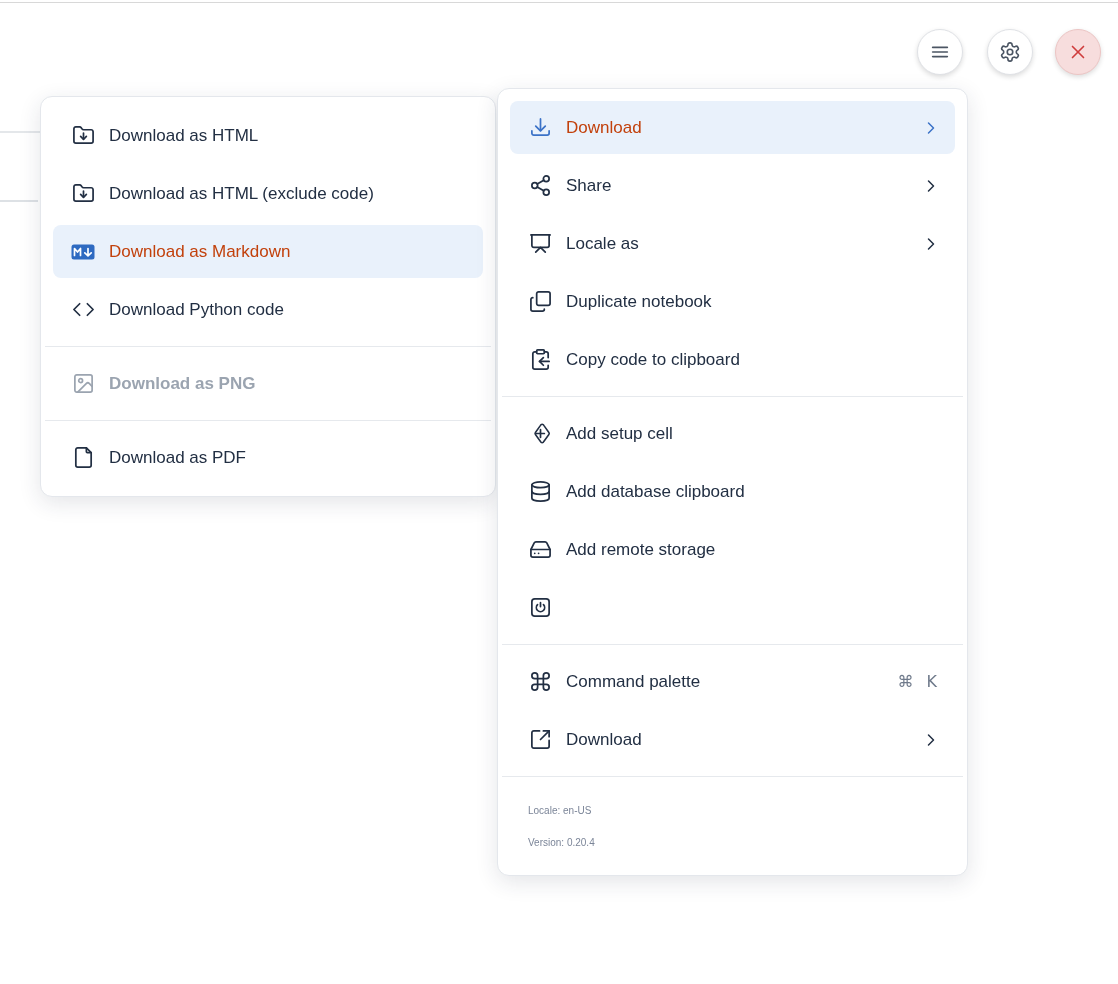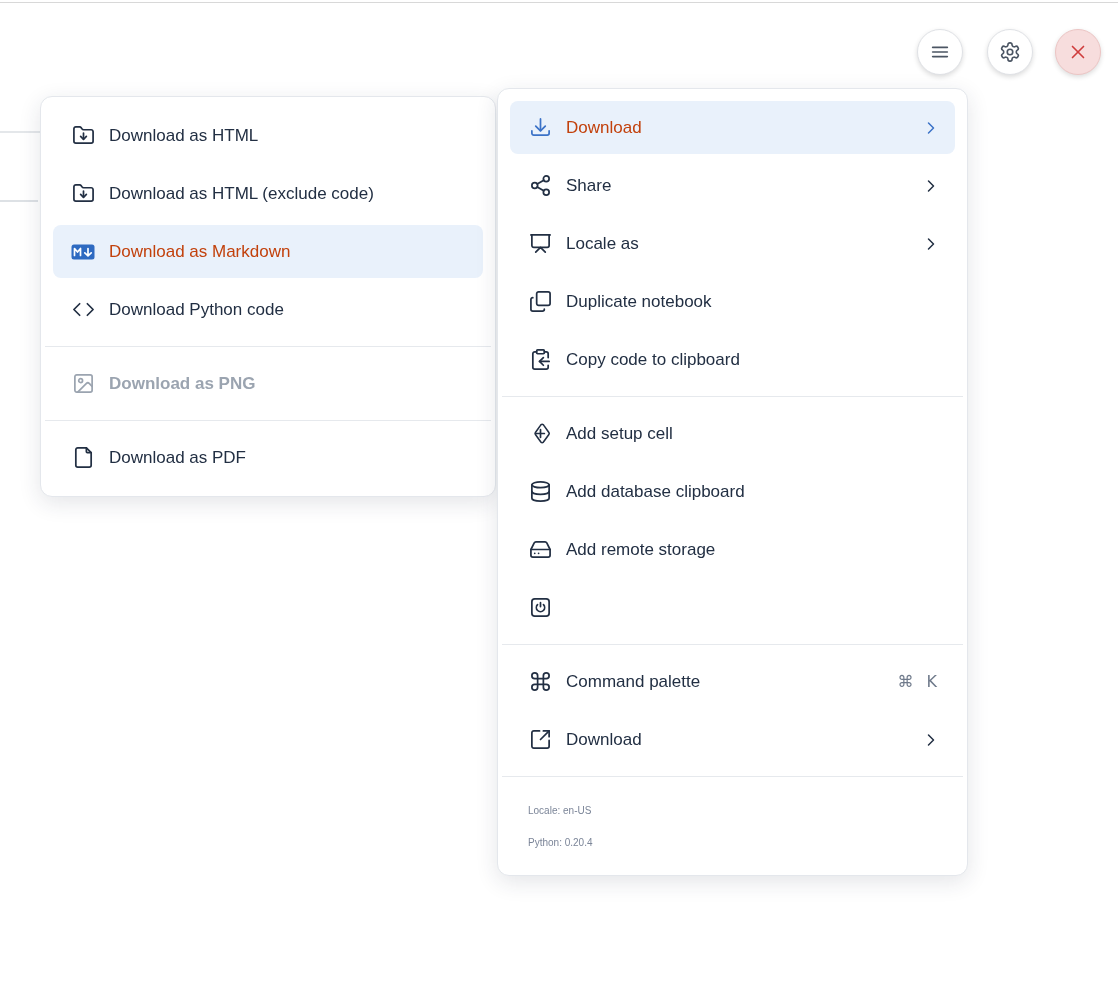--- a/index.html
+++ b/index.html
@@ -301,17 +301,17 @@
         <svg class="lucide" width="20" height="20" viewBox="0 0 24 24" stroke-width="2">
             <path d="m9 18 6-6-6-6"></path>
           </svg>
       </span>
     </div>
 
     <div class="divider"></div>
 
     <div class="menu-footer">
       <div>Locale: en-US</div>
-      <div>Python: 0.20.4</div>
+      <div>Version: 0.20.4</div>
     </div>
   </div>
 
 </div>
 
 </body></html>

